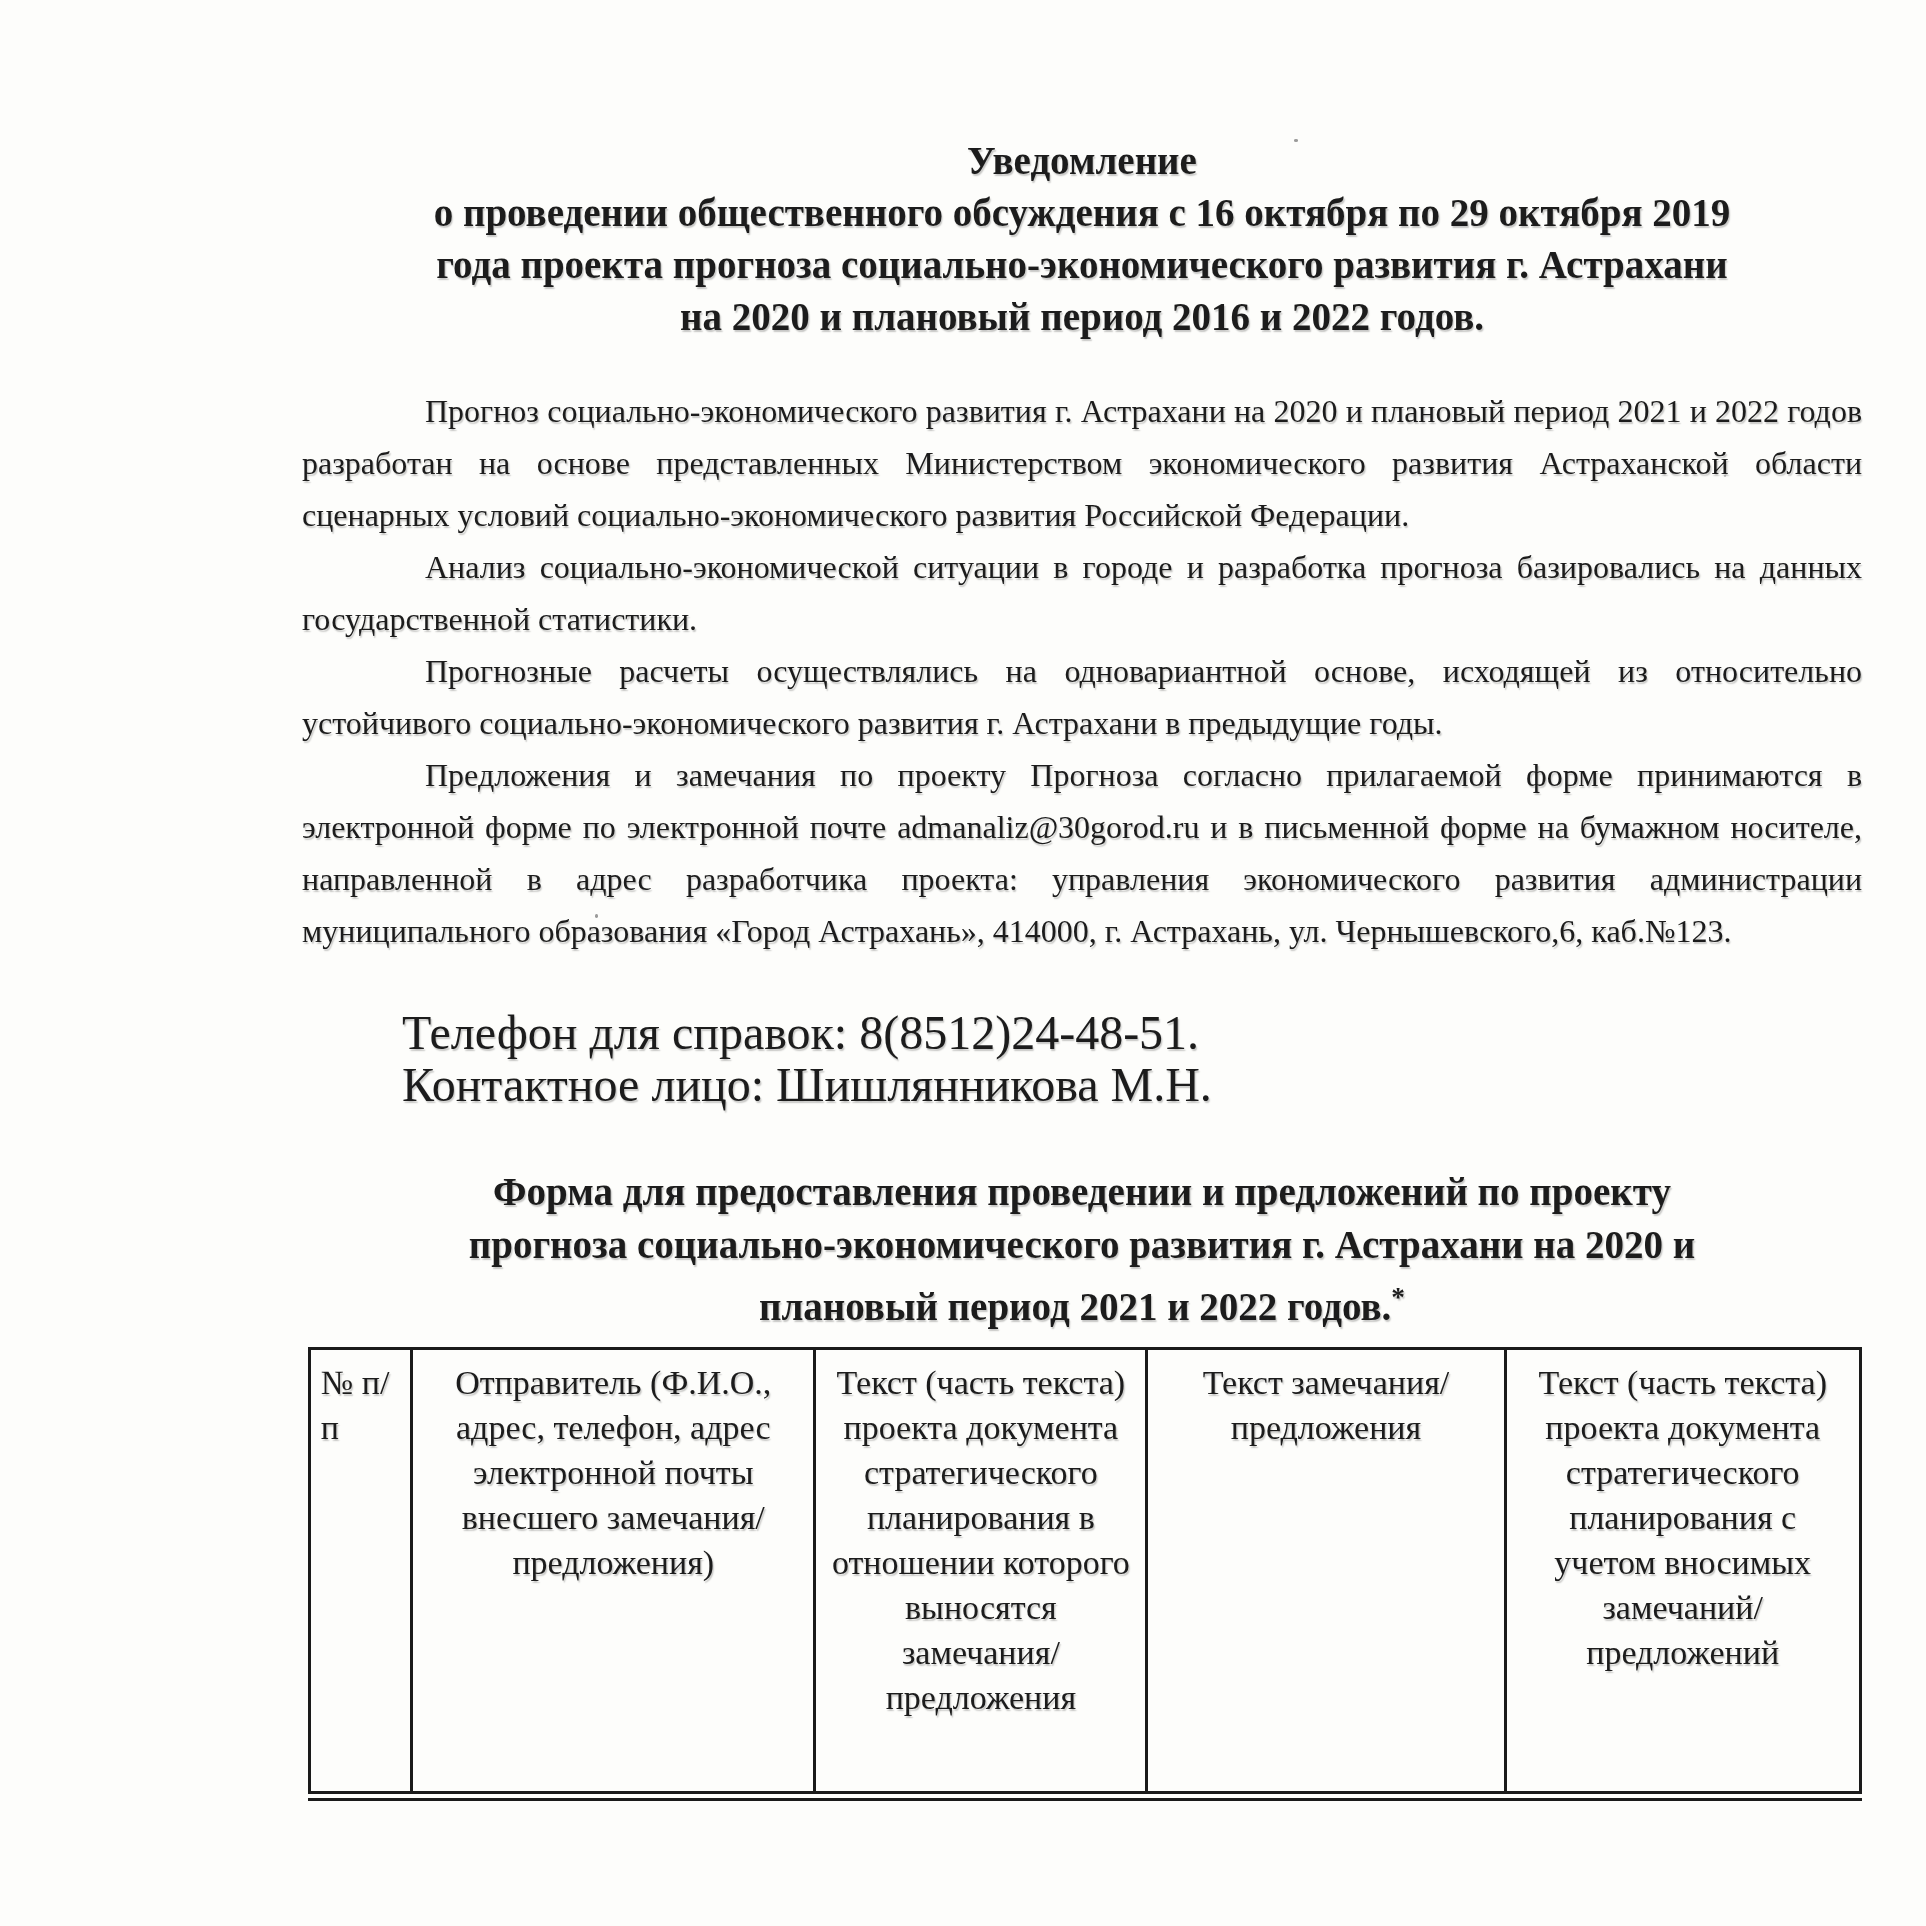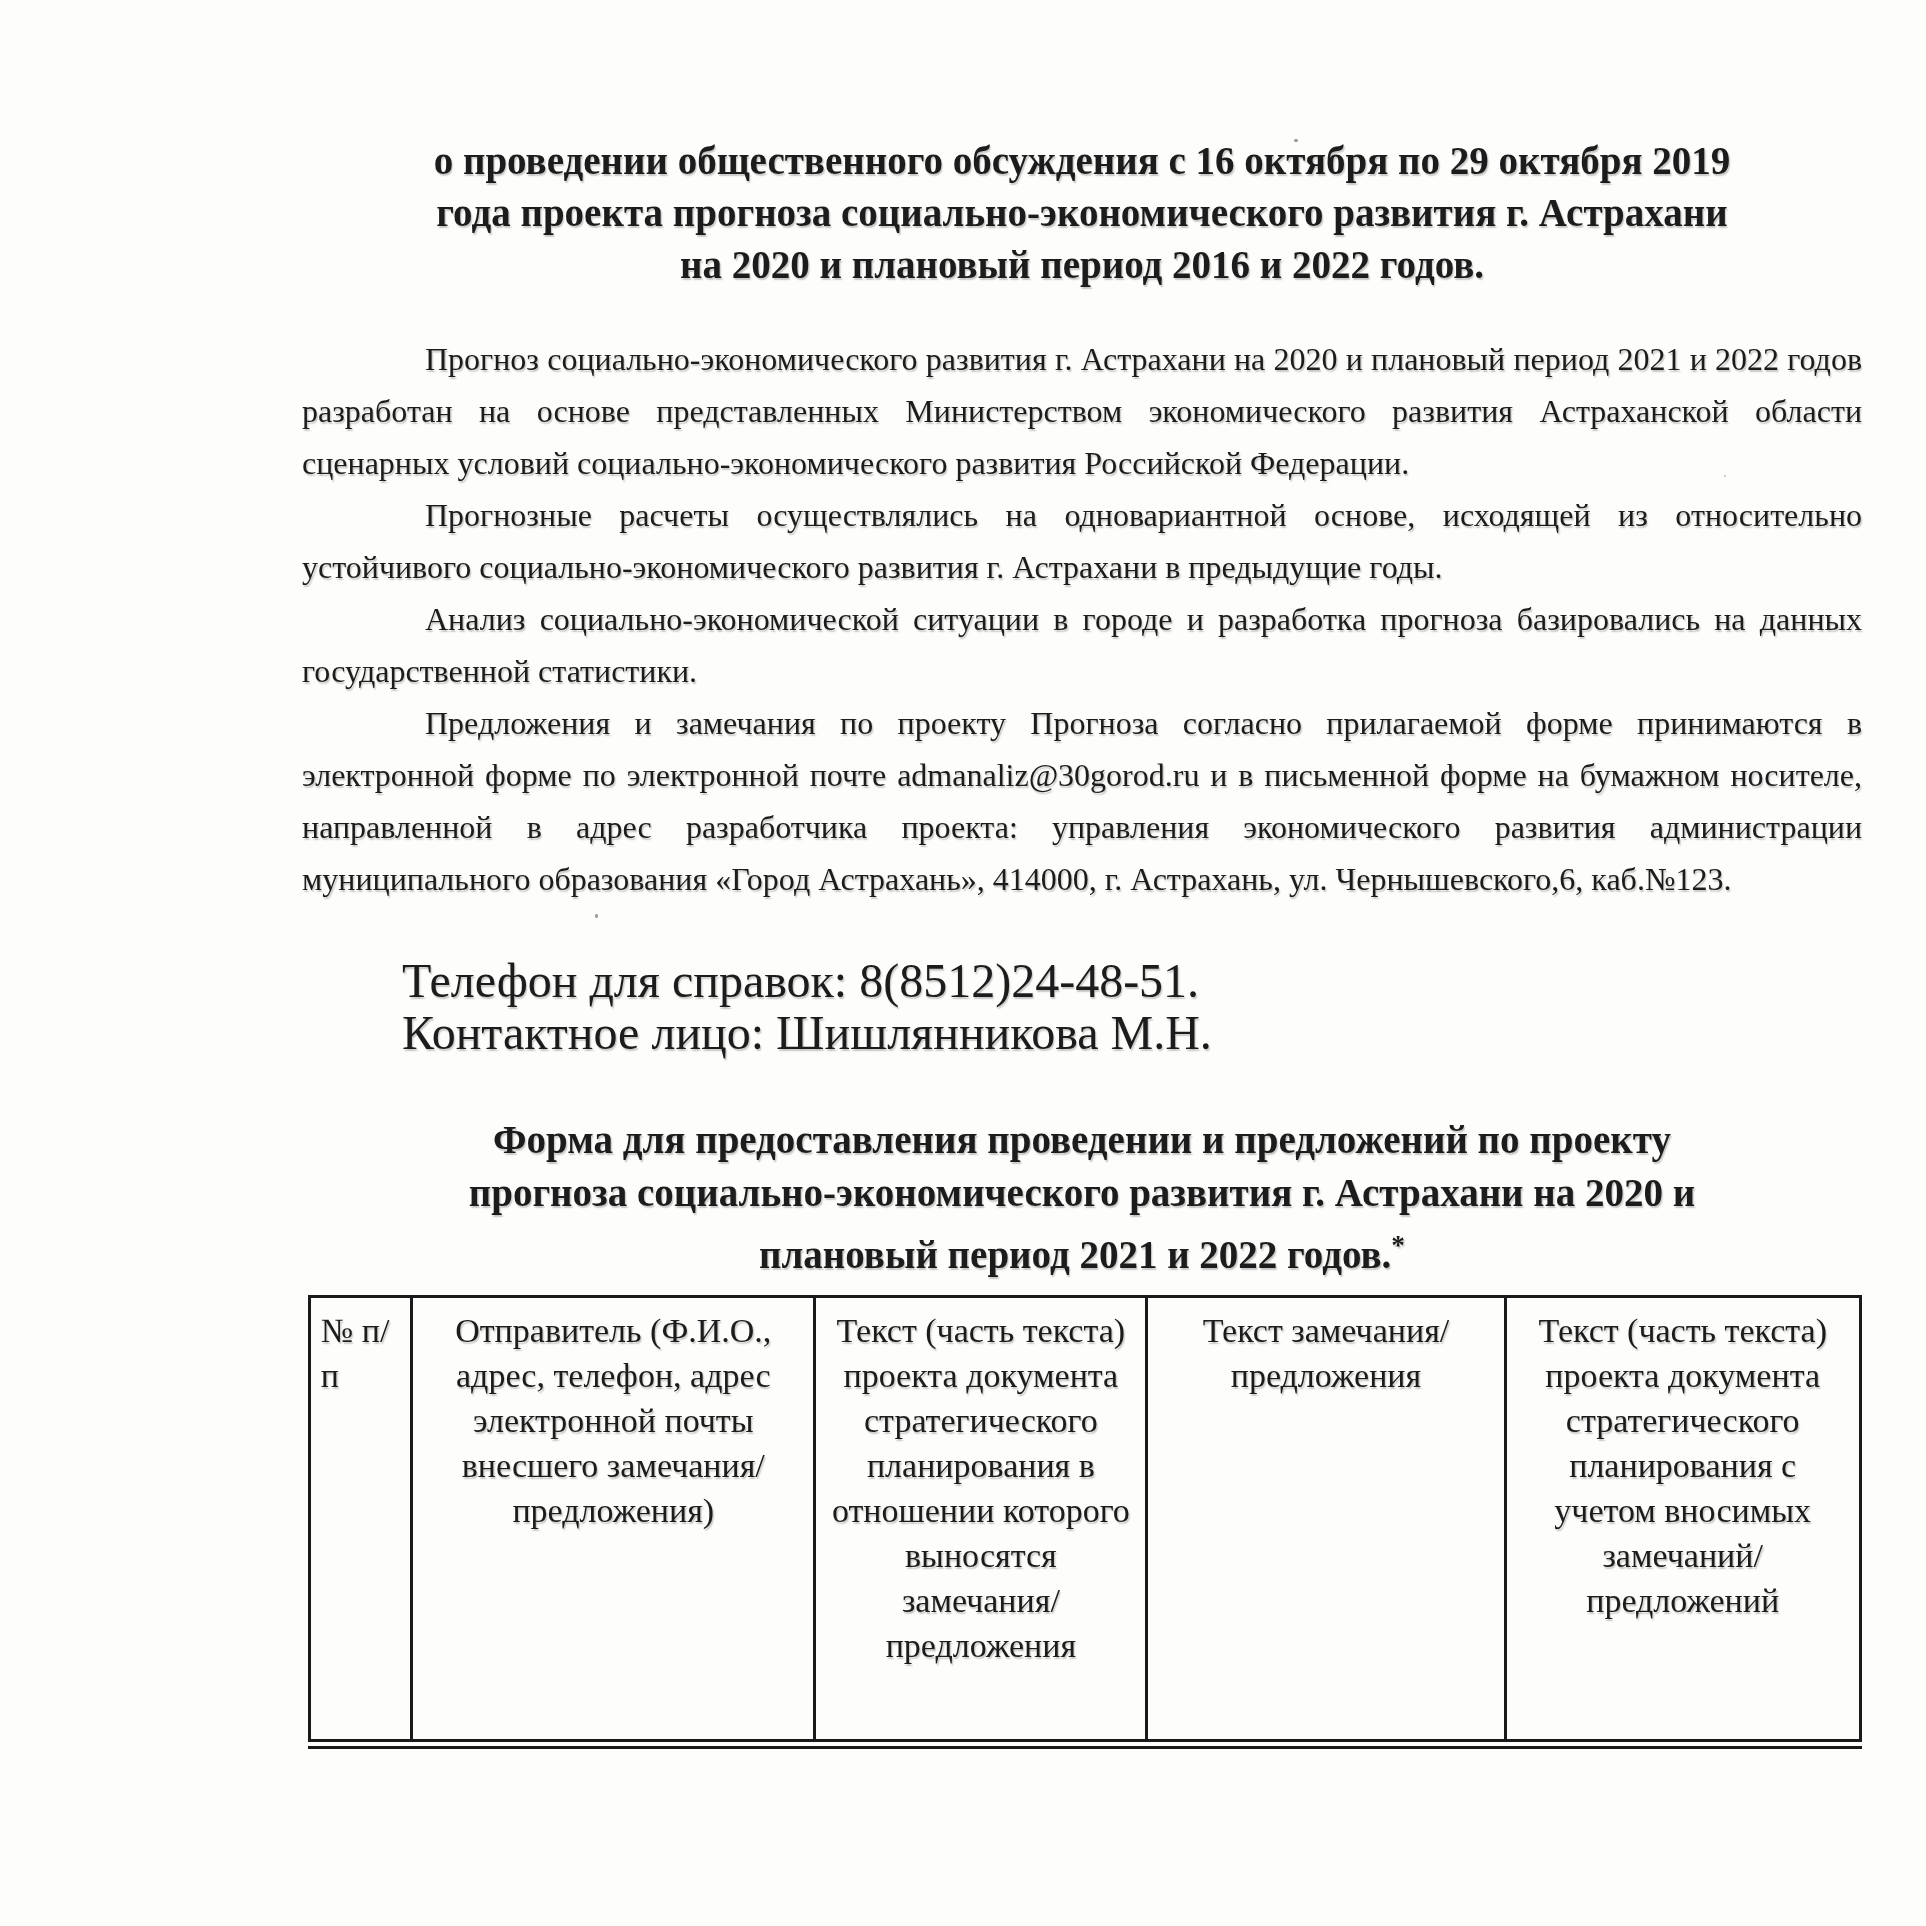--- a/index.html
+++ b/index.html
@@ -88,29 +88,30 @@
 <body>
 
 <div class="page">
   <div class="speck s1"></div>
   <div class="speck s2"></div>
   <div class="speck s3"></div>
 
   <div class="content">
 
     <div class="doc-title">
+      <div>Уведомление</div>
       <div>о проведении общественного обсуждения с 16 октября по 29 октября 2019</div>
       <div>года проекта прогноза социально-экономического развития г. Астрахани</div>
       <div>на 2020 и плановый период 2016 и 2022 годов.</div>
     </div>
 
     <div class="body-text">
       <p>Прогноз социально-экономического развития г. Астрахани на 2020 и плановый период 2021 и 2022 годов разработан на основе представленных Министерством экономического развития Астраханской области сценарных условий социально-экономического развития Российской Федерации.</p>
+      <p>Анализ социально-экономической ситуации в городе и разработка прогноза базировались на данных государственной статистики.</p>
       <p>Прогнозные расчеты осуществлялись на одновариантной основе, исходящей из относительно устойчивого социально-экономического развития г. Астрахани в предыдущие годы.</p>
-      <p>Анализ социально-экономической ситуации в городе и разработка прогноза базировались на данных государственной статистики.</p>
       <p>Предложения и замечания по проекту  Прогноза согласно прилагаемой форме принимаются в электронной форме по электронной почте admanaliz@30gorod.ru и в письменной форме на бумажном носителе, направленной в адрес разработчика проекта: управления экономического развития администрации муниципального образования «Город Астрахань», 414000, г. Астрахань, ул. Чернышевского,6, каб.№123.</p>
     </div>
 
     <div class="contact-block">
       <div>Телефон для справок: 8(8512)24-48-51.</div>
       <div>Контактное лицо: Шишлянникова М.Н.</div>
     </div>
 
     <div class="form-title">
       <div>Форма для предоставления проведении и предложений по проекту</div>

